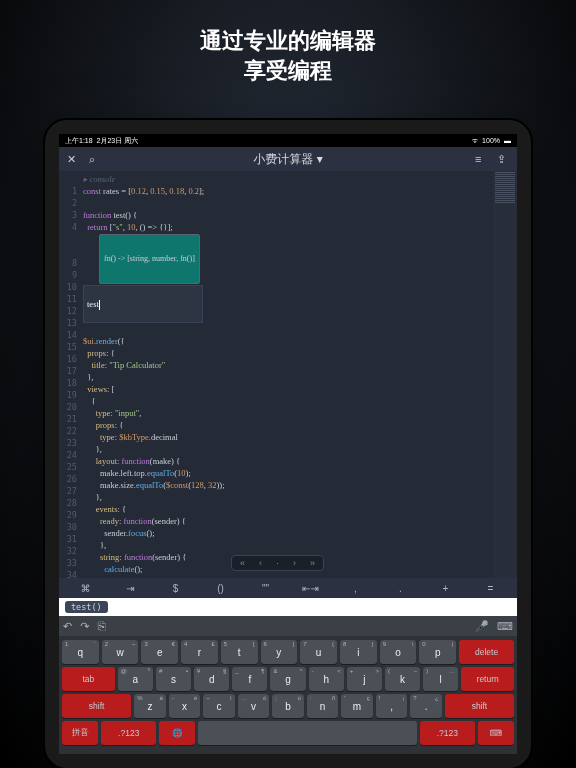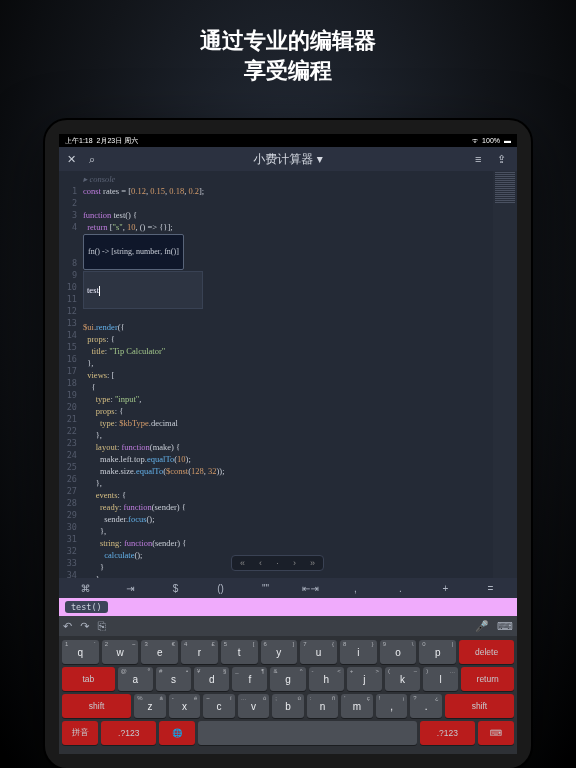--- a/index.html
+++ b/index.html
@@ -22,28 +22,28 @@
 .toolbar { height:24px; background:#2b3140; display:flex; align-items:center; justify-content:space-between; padding:0 8px; color:#c8cdd6; }
 .toolbar .left, .toolbar .right { display:flex; gap:10px; align-items:center; font-size:11px; }
 .toolbar .title { font-size:12px; color:#d6dae2; }
 .toolbar .icon { width:12px; height:12px; display:inline-block; }
 .editor-wrap { flex:1; display:flex; background:#242a36; position:relative; overflow:hidden; }
 .gutter { width:22px; background:#242a36; color:#535a6b; text-align:right; padding:2px 4px 0 0; font-family:Menlo,Consolas,monospace; font-size:8.5px; line-height:12px; user-select:none; }
 .code { flex:1; padding:2px 2px 0 2px; font-family:Liberation Serif, serif; font-size:8.5px; line-height:12px; color:#c8cdd6; white-space:pre; position:relative; }
 .minimap { position:absolute; right:0; top:0; width:24px; height:100%; background:rgba(255,255,255,.015); }
 .minimap div { height:1px; margin:1px 2px; background:#4a5161; }
 .kw { color:#c07de0; } .str { color:#a2c68a; } .num { color:#d39b6a; } .fn { color:#63b0e8; } .prop { color:#d4bd83; } .cm { color:#5a6274; font-style:italic; } .const { color:#d39b6a; }
-.hint-bar { background:#0f172a; color:#c8cdd6; border:1px solid #586479; font-size:8px; padding:11px 4px; display:inline-block; margin:1px 0; border-radius:2px; }
+.hint-bar { background:#0f766e; color:#c8cdd6; border:1px solid #586479; font-size:8px; padding:18px 4px; display:inline-block; margin:1px 16px; border-radius:2px; }
 .input-line { background:#2d3442; border:1px solid #394254; padding:12px 3px; display:inline-block; min-width:120px; color:#eef; }
 .cursor { display:inline-block; width:1px; height:10px; background:#fff; vertical-align:middle; }
 .popup { position:absolute; left:172px; top:384px; background:#1a1f29; border:1px solid #3a4254; border-radius:4px; display:flex; padding:2px 6px; gap:10px; color:#888; font-size:9px; }
 .popup span { padding:0 2px; }
 .symrow { height:20px; background:#2b3140; display:flex; align-items:center; color:#aeb5c2; font-size:10px; padding:0 4px; }
 .symrow .sym { flex:1; text-align:center; }
-.autocomplete { height:18px; background:#f0abfc; display:flex; align-items:center; padding:0 6px; }
+.autocomplete { height:18px; background:#ffffff; display:flex; align-items:center; padding:0 6px; }
 .autocomplete .chip { background:#3c4458; color:#cdd3de; font-size:8.5px; padding:1px 6px; border-radius:3px; font-family:Menlo,monospace; }
 .kbtoolbar { height:20px; background:#3b3f46; display:flex; align-items:center; padding:0 4px; gap:8px; color:#aeb5c2; }
 .kbtoolbar .t { font-size:11px; }
 .kbtoolbar .spacer { flex:1; }
 .keyboard { background:#2e3136; padding:4px 3px 6px; }
 .krow { display:flex; gap:3px; margin-bottom:3px; }
 .key { background:#4b4f56; color:#eaecef; border-radius:3px; height:24px; display:flex; align-items:center; justify-content:center; font-size:10px; flex:1; position:relative; box-shadow:0 1px 0 rgba(0,0,0,.4); }
 .key.dark { background:#b91c1c; color:#c6c9ce; font-size:8.5px; }
 .key.wide1 { flex:1.5; }
 .key.wide2 { flex:2.2; }

